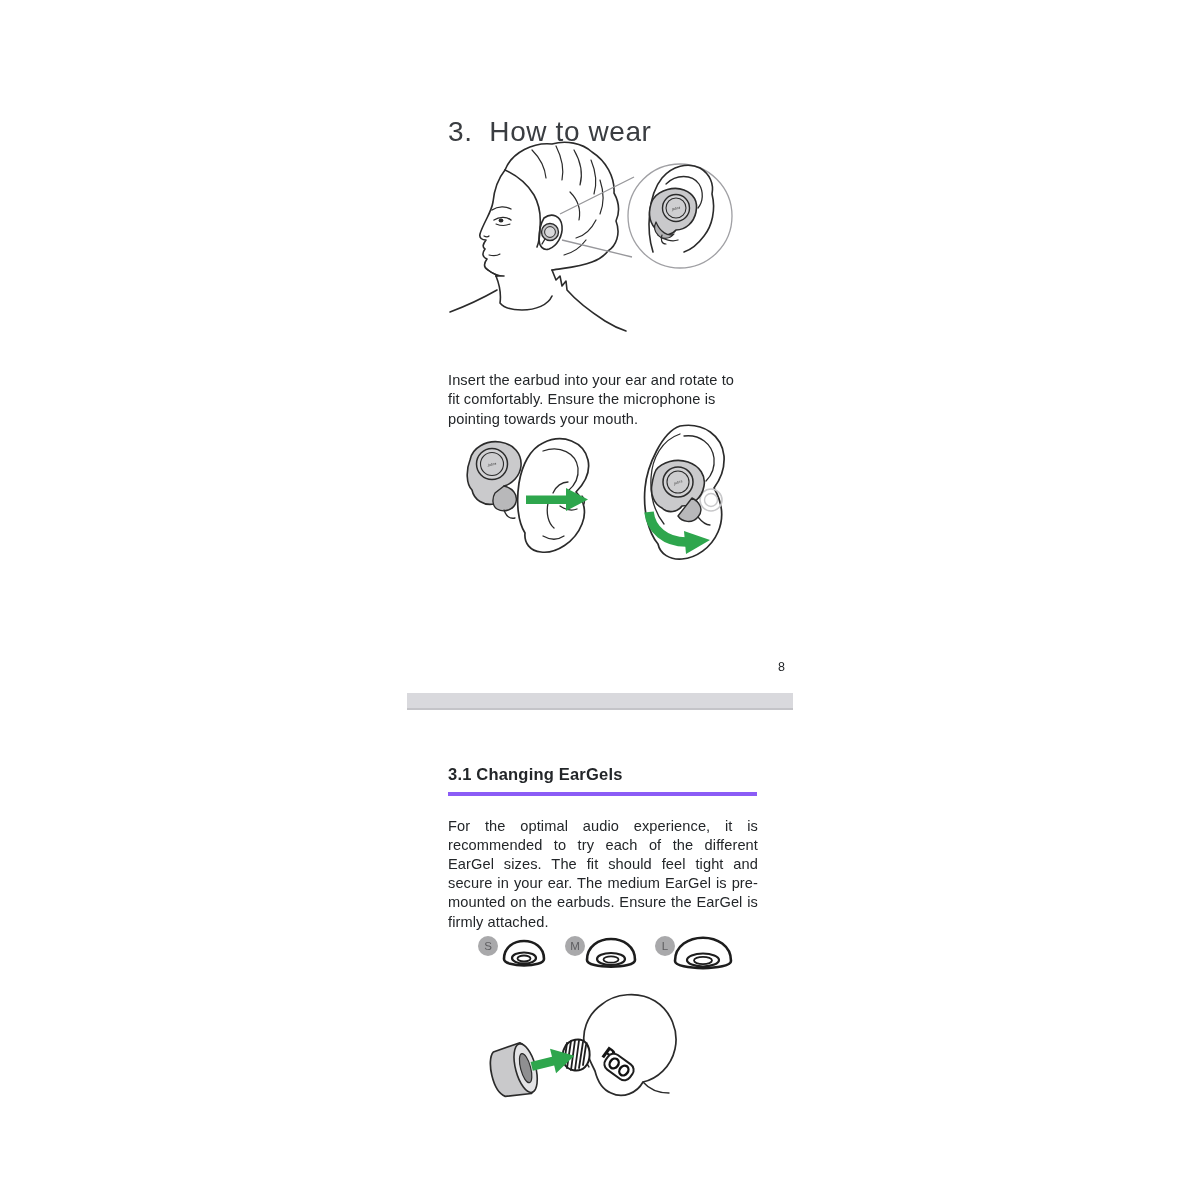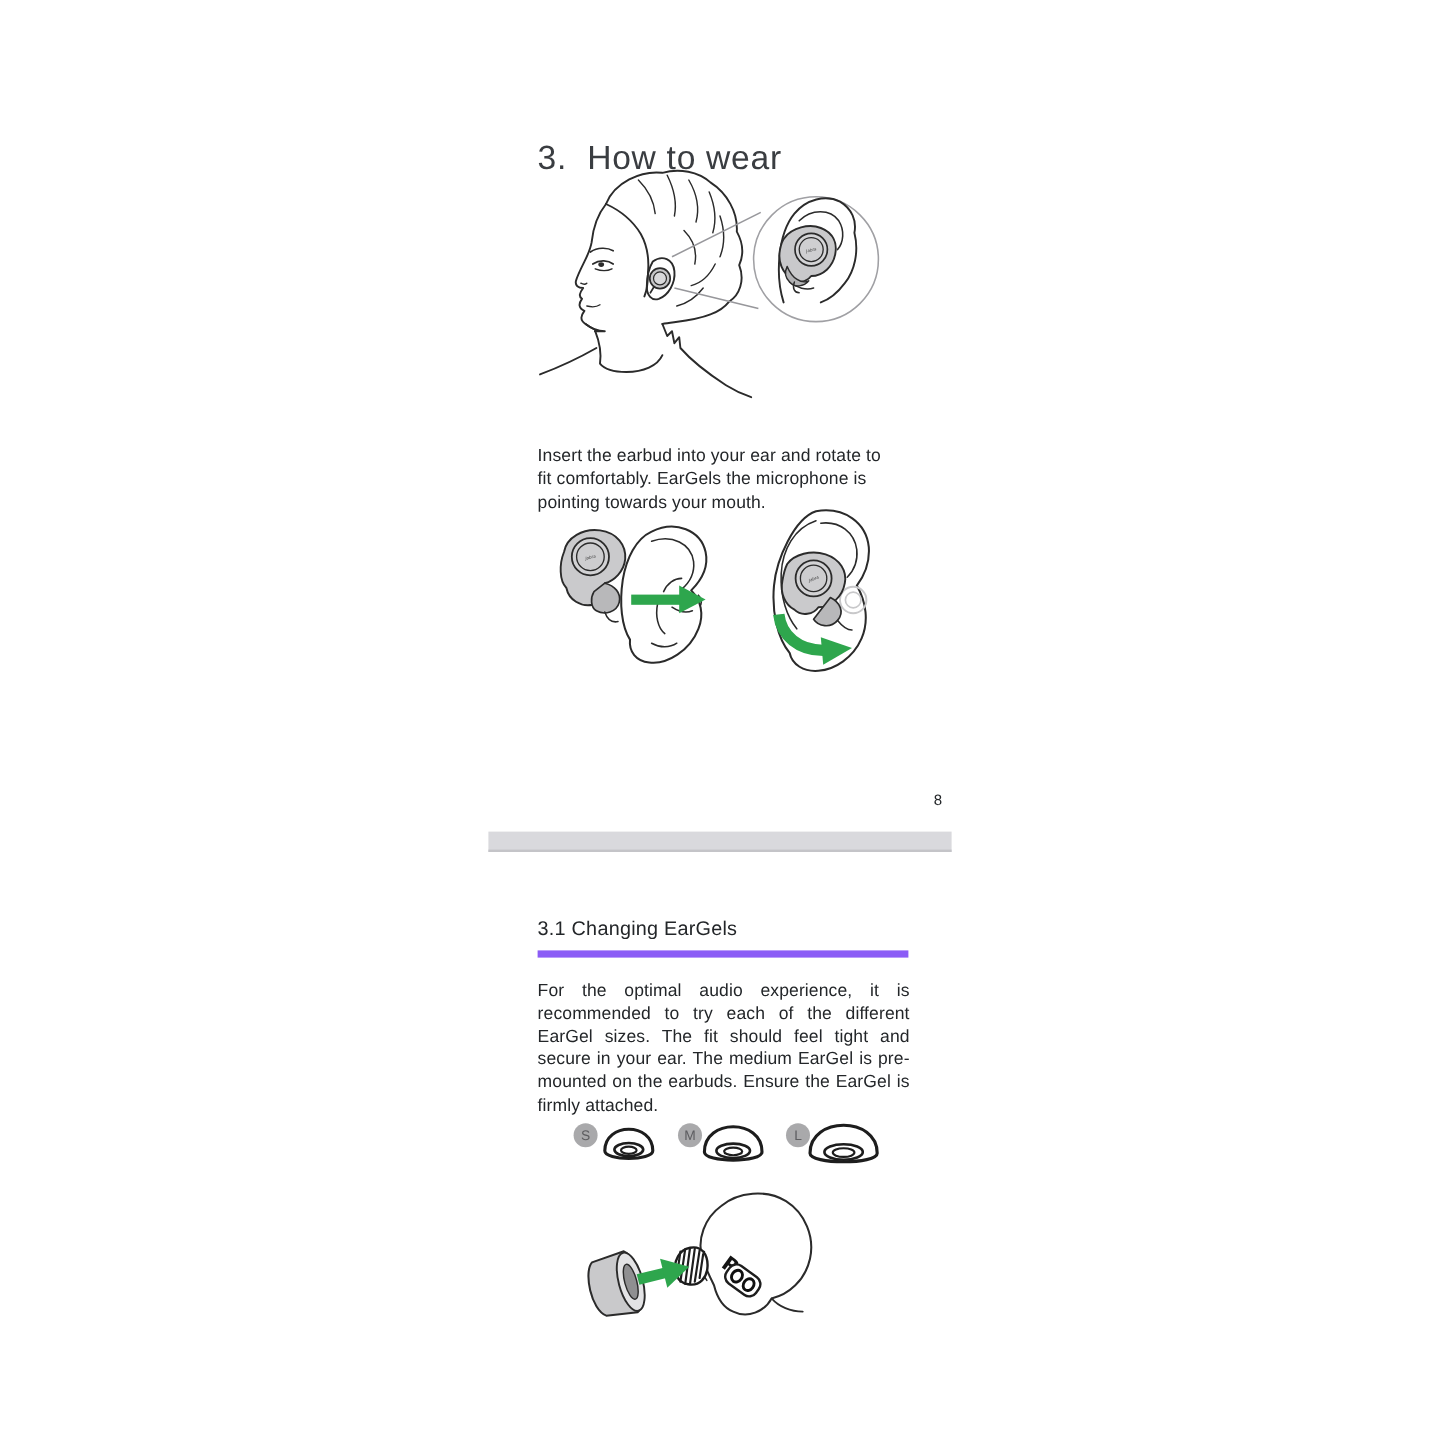--- a/index.html
+++ b/index.html
@@ -21,22 +21,22 @@
     color:#232629;text-align:justify;letter-spacing:0.1px;
   }
   .page-number{
     left:745px;top:660px;width:40px;text-align:right;font-size:12.5px;color:#232629;
   }
   .page-separator{
     left:407px;top:693px;width:386px;height:15px;
     background:#d9d9dd;border-bottom:2px solid #c4c4c8;
   }
   .sub-heading{
-    left:448px;top:751px;width:309px;font-size:16.5px;font-weight:400;color:#232629;
-    padding-bottom:8px;border-bottom:6px solid #8b5cf6;letter-spacing:0.2px;
+    left:448px;top:751px;width:309px;font-size:16.5px;font-weight:700;color:#232629;
+    padding-bottom:8px;border-bottom:4px solid #8b5cf6;letter-spacing:0.2px;
   }
   svg{display:block;}
   svg text.tiny-brand{font-family:"DejaVu Sans",sans-serif;font-size:3.4px;font-style:italic;fill:#3a3a3a;}
   svg text.badge-letter{font-family:"Liberation Sans",sans-serif;font-size:11.5px;fill:#5d5d60;}
   svg text.marking{font-family:"DejaVu Sans",sans-serif;font-weight:bold;font-size:17px;fill:#141414;}
 </style>
 </head>
 <body>
 
 <div class="canvas">
@@ -98,21 +98,21 @@
         <path d="M 210,95 C 216,100 224,102 230,100" stroke-width="1.3"></path>
         <path d="M 206,58 C 212,50 226,46 236,50 C 246,54 250,62 248,72 C 246,82 238,90 228,90 C 224,95 216,97 212,92 C 204,88 200,78 202,68 C 203,63 204,60 206,58 Z" fill="#c9c9cb"></path>
         <path d="M 208,82 C 212,92 220,97 226,94 C 222,99 214,100 210,95 C 206,91 206,86 208,82 Z" fill="#b2b2b4" stroke-width="1.2"></path>
         <circle cx="228" cy="68" r="13.5" fill="#d4d4d6" stroke-width="1.4"></circle>
         <circle cx="228" cy="68" r="10" fill="#cfcfd1" stroke-width="1.1"></circle>
         <path d="M 214,95 C 212,100 214,104 218,104" stroke-width="1.2"></path>
       </g>
       <text class="tiny-brand" x="228" y="69.5" text-anchor="middle" transform="rotate(-14 228 68)">Jabra</text>
     </svg>
 
-    <p class="abs body-par">Insert the earbud into your ear and rotate to fit comfortably. EarGels the microphone is pointing towards your mouth.</p>
+    <p class="abs body-par">Insert the earbud into your ear and rotate to fit comfortably. Ensure the microphone is pointing towards your mouth.</p>
 
     <svg class="abs" style="left:448px;top:418px;" width="285" height="148" viewBox="0 0 285 148">
 
       <g fill="none" stroke="#2b2b2b" stroke-width="1.7" stroke-linecap="round" stroke-linejoin="round">
         <path d="M 95,25 C 115,15 136,24 140,42 C 143,56 136,66 128,74 C 136,82 139,94 134,106 C 127,124 108,136 93,134 C 82,133 76,125 77,115 C 70,104 68,85 71,65 C 74,47 82,31 95,25 Z" fill="#ffffff"></path>
         <path d="M 95,33 C 112,27 128,35 130,50 C 131,60 126,68 120,73" stroke-width="1.3"></path>
         <path d="M 105,75 C 108,68 114,64 120,64" stroke-width="1.3"></path>
         <path d="M 112,88 C 118,92 124,93 129,91" stroke-width="1.3"></path>
         <path d="M 100,85 C 98,95 100,105 106,110" stroke-width="1.3"></path>
         <path d="M 95,118 C 102,122 110,122 116,118" stroke-width="1.3"></path>

